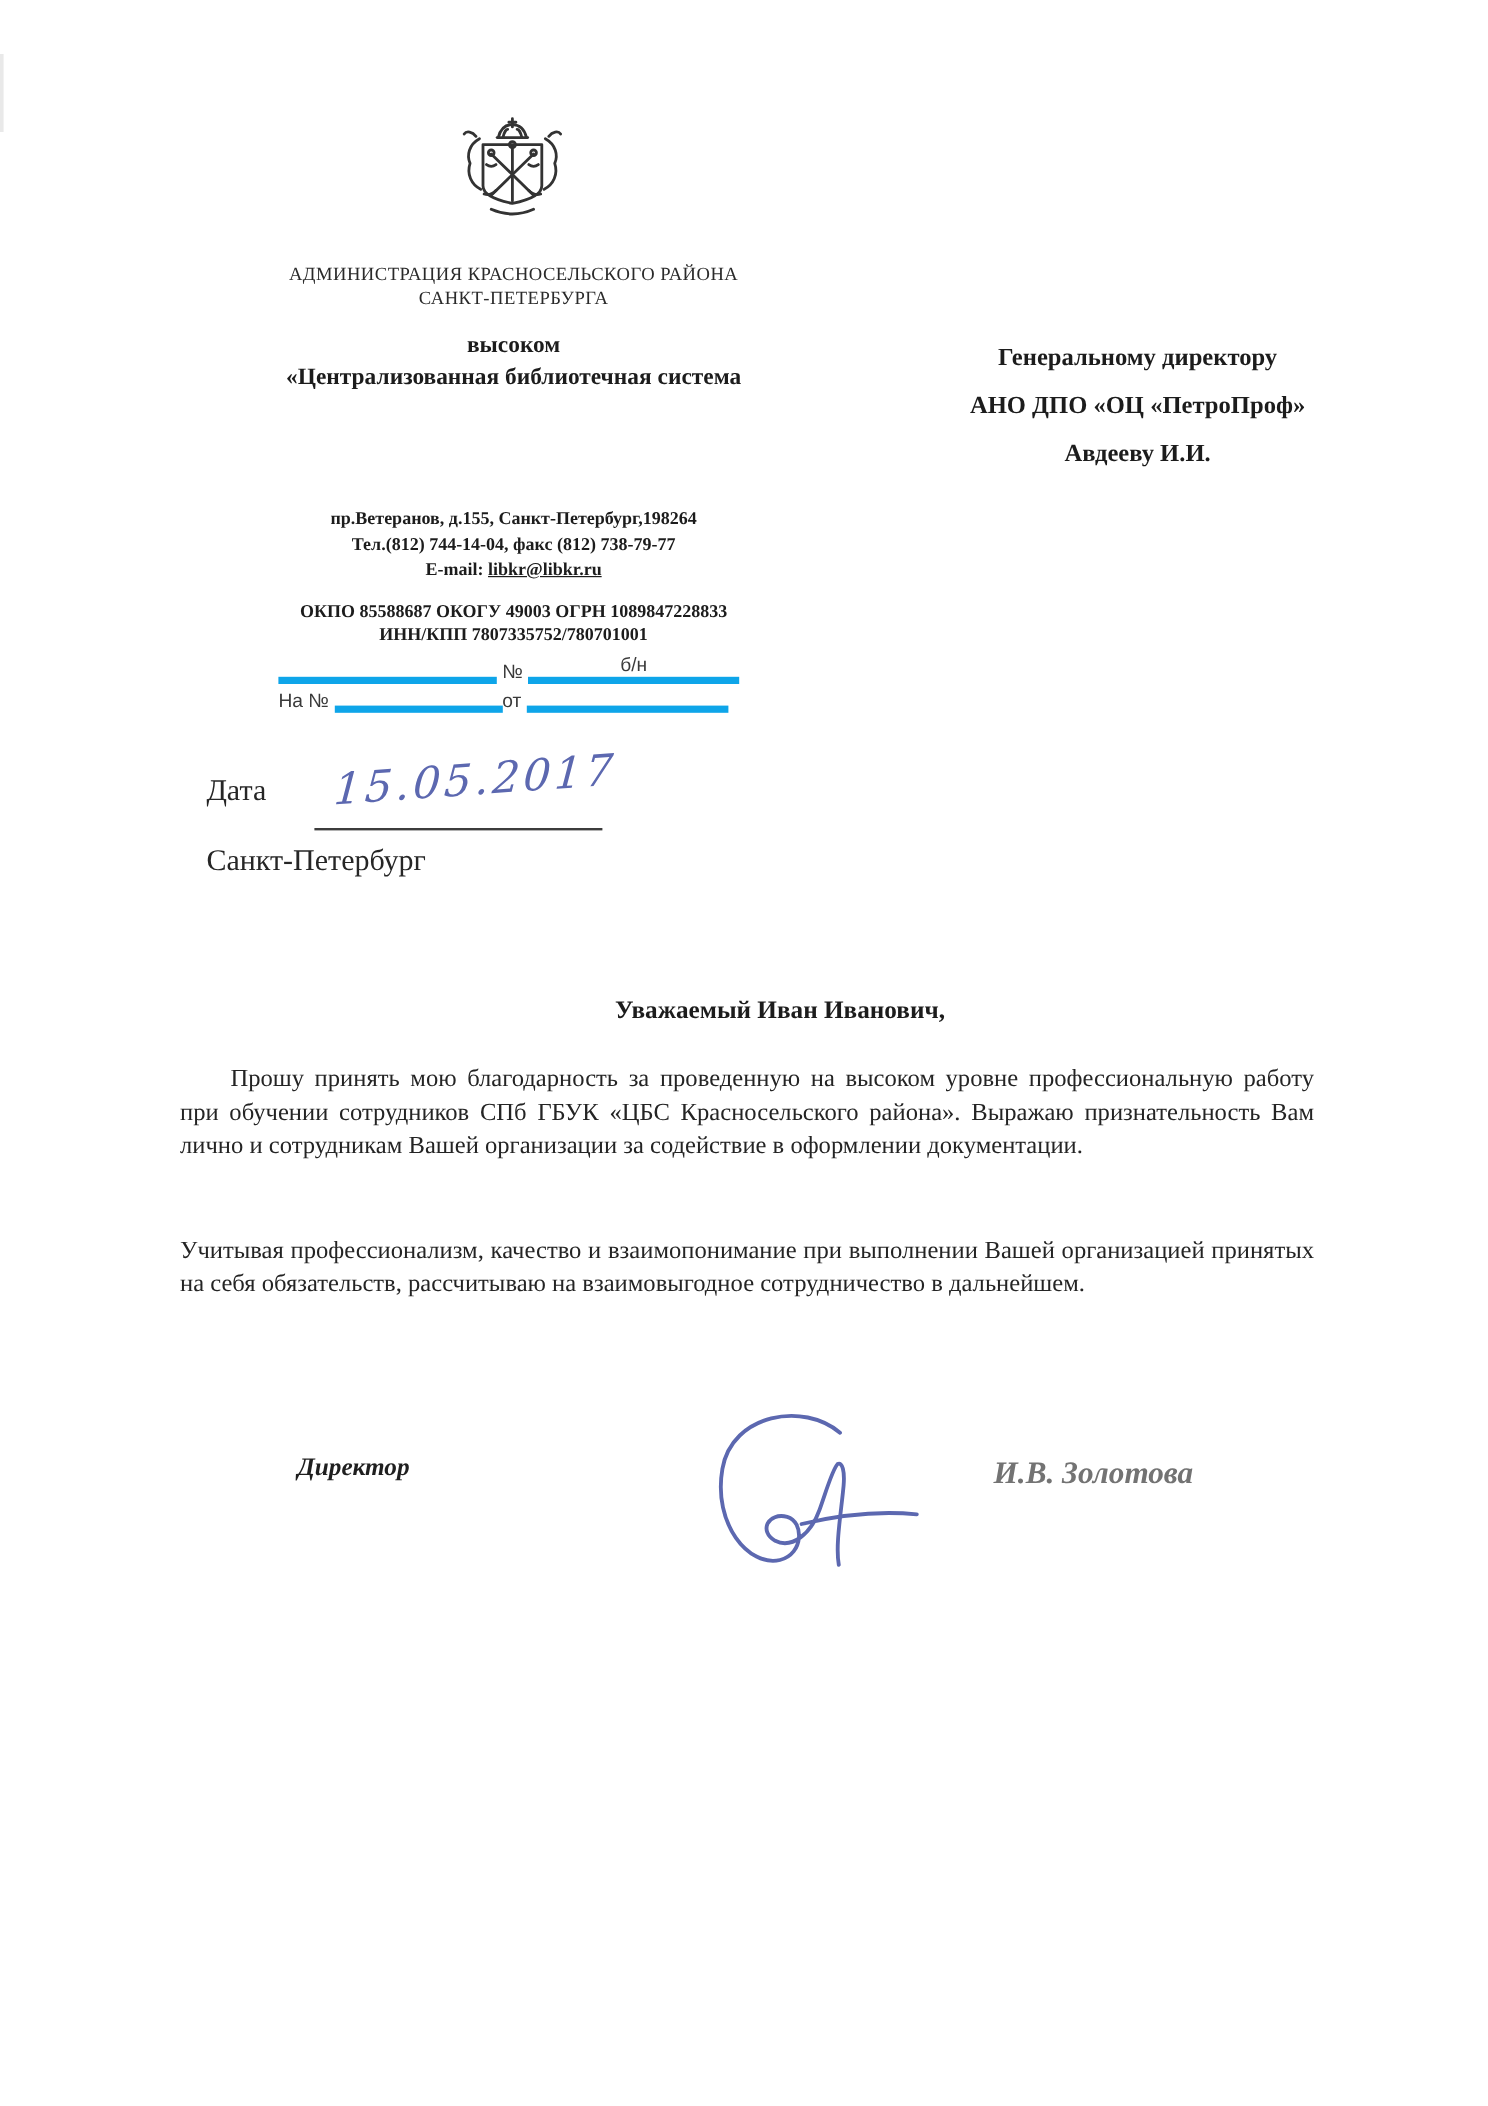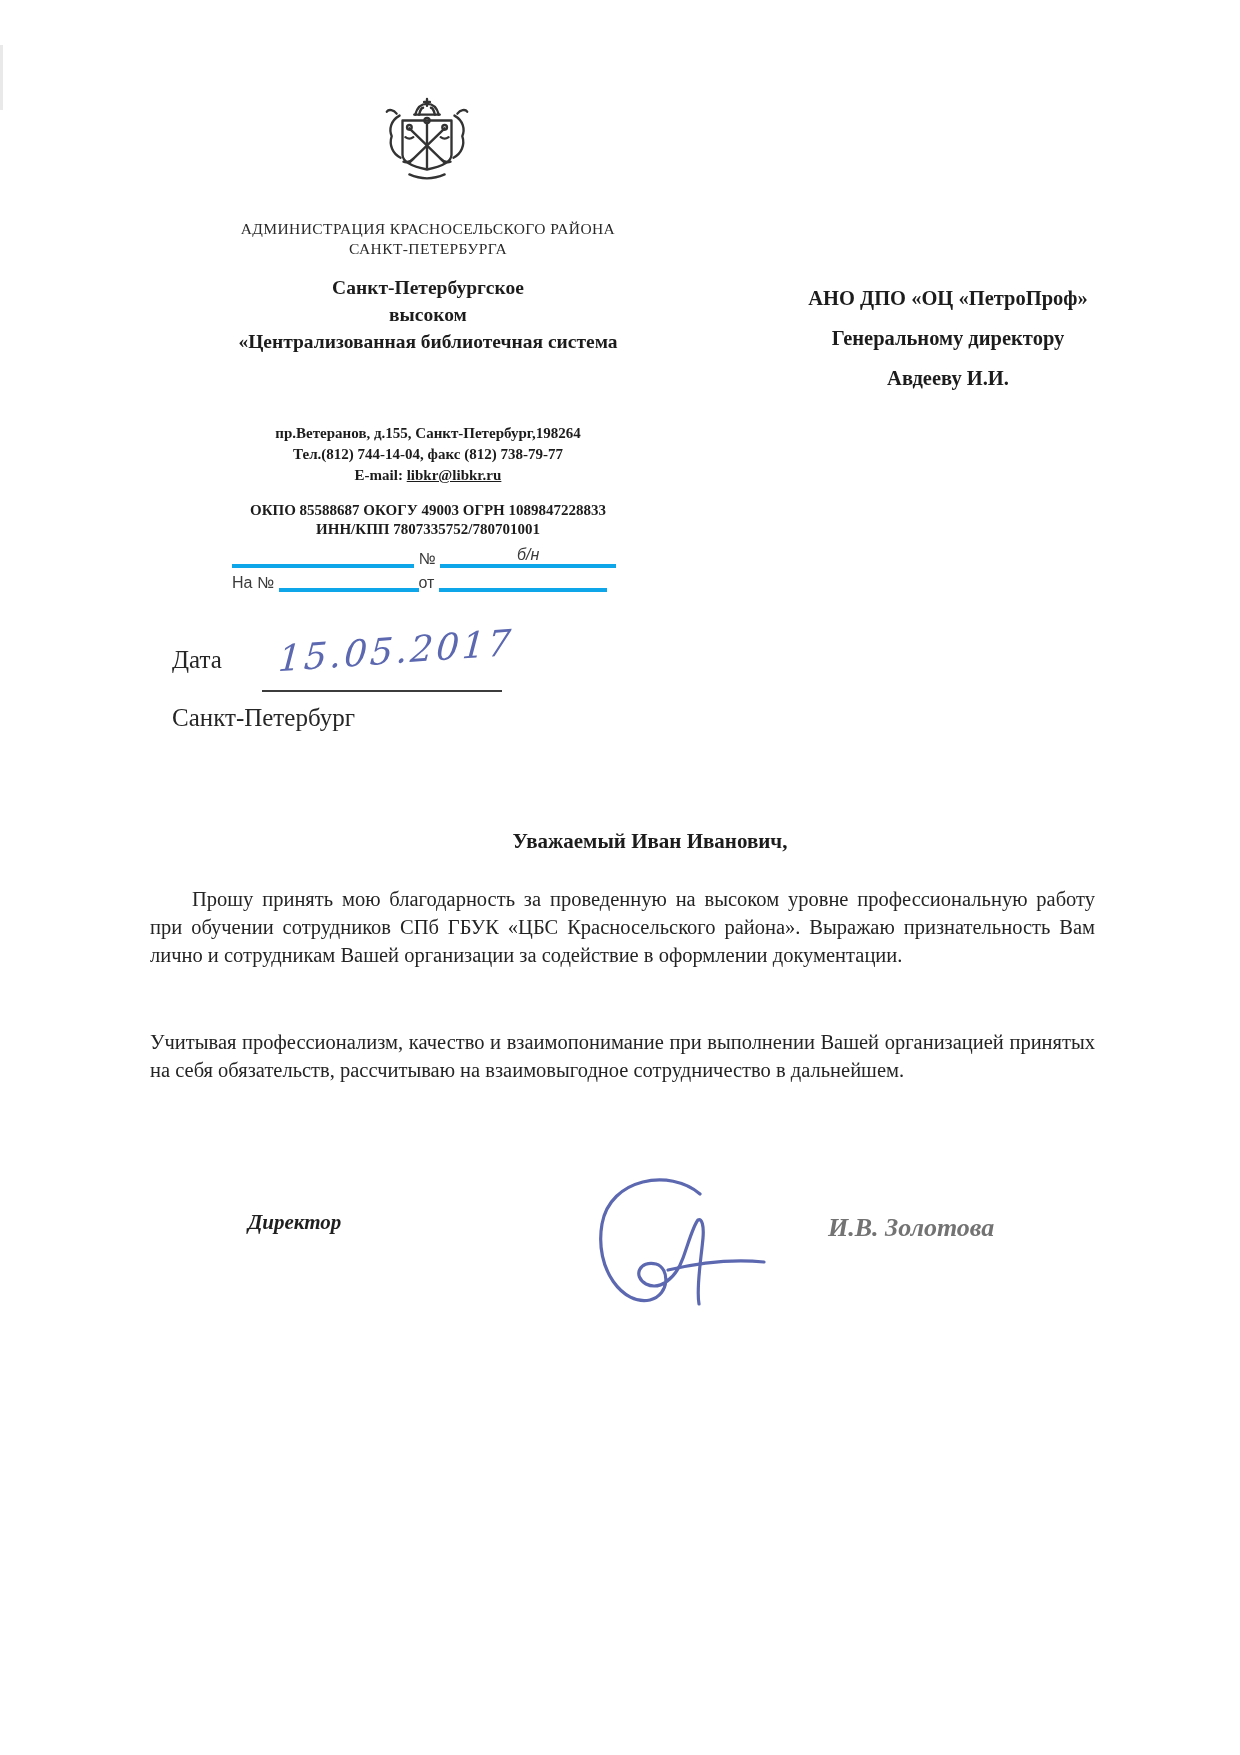--- a/index.html
+++ b/index.html
@@ -26,21 +26,21 @@
     font-weight:bold;font-size:19.5px;line-height:27px;color:#1c1c1c;}
   .org-block span{display:block;}
   .addr-block{left:150px;top:423px;width:556px;text-align:center;
     font-weight:bold;font-size:15px;line-height:21px;color:#1c1c1c;}
   .email-underline{text-decoration:underline;}
   .codes-block{left:140px;top:501px;width:576px;text-align:center;
     font-weight:bold;font-size:15px;line-height:19px;color:#1c1c1c;}
 
   
   .ref{font-family:"Liberation Sans", sans-serif;font-size:16px;color:#3a3a3a;}
-  .blank{display:inline-block;border-bottom:4px solid #0ea5e9;height:18px;vertical-align:bottom;font-style:italic;}
+  .blank{display:inline-block;border-bottom:6px solid #0ea5e9;height:18px;vertical-align:bottom;}
   .ref-line1{left:232px;top:546px;width:400px;}
   .ref-line2{left:232px;top:570px;width:400px;}
 
   
   .addressee{left:778px;top:278px;width:340px;text-align:center;
     font-weight:bold;font-size:20.5px;line-height:40px;color:#1c1c1c;}
   .addressee span{display:block;}
 
   
   .date-label{left:172px;top:646px;font-size:25px;color:#262626;}
@@ -95,21 +95,20 @@
 
     <path d="M42 80 q18 8 36 0"></path>
   </svg>
 
   <div class="abs admin-block">
     <span>АДМИНИСТРАЦИЯ КРАСНОСЕЛЬСКОГО РАЙОНА</span><br>
     <span>САНКТ-ПЕТЕРБУРГА</span>
   </div>
 
   <div class="abs org-block">
-    <span>Санкт-Петербургское</span>
     <span>высоком</span>
     <span>«Централизованная библиотечная система</span>
   </div>
 
   <div class="abs addr-block">
     <span>пр.Ветеранов, д.155, Санкт-Петербург,198264</span><br>
     <span>Тел.(812) 744-14-04, факс (812) 738-79-77</span><br>
     <span>
       <span>E-mail:</span>
       <span class="email-underline">libkr@libkr.ru</span>
@@ -126,22 +125,22 @@
     <span>№</span>
     <span class="blank" style="width:176px;text-align:center;"><span>б/н</span></span>
   </div>
   <div class="abs ref ref-line2">
     <span>На №</span>
     <span class="blank" style="width:140px;"></span><span>от</span>
     <span class="blank" style="width:168px;"></span>
   </div>
 
   <div class="abs addressee">
+    <span>Генеральному директору</span>
     <span>АНО ДПО «ОЦ «ПетроПроф»</span>
-    <span>Генеральному директору</span>
     <span>Авдееву И.И.</span>
   </div>
 
   <div class="abs date-label">Дата</div>
   <div class="abs date-script" style="color:#5c68b0;">15.05.2017</div>
   <div class="abs date-underline"></div>
   <div class="abs city">Санкт-Петербург</div>
 
   <div class="abs salutation">Уважаемый Иван Иванович,</div>
   <div class="abs para para1">Прошу принять мою благодарность за проведенную на высоком уровне профессиональную работу при обучении сотрудников СПб ГБУК «ЦБС Красносельского района». Выражаю признательность Вам лично и сотрудникам Вашей организации за содействие в оформлении документации.</div>

